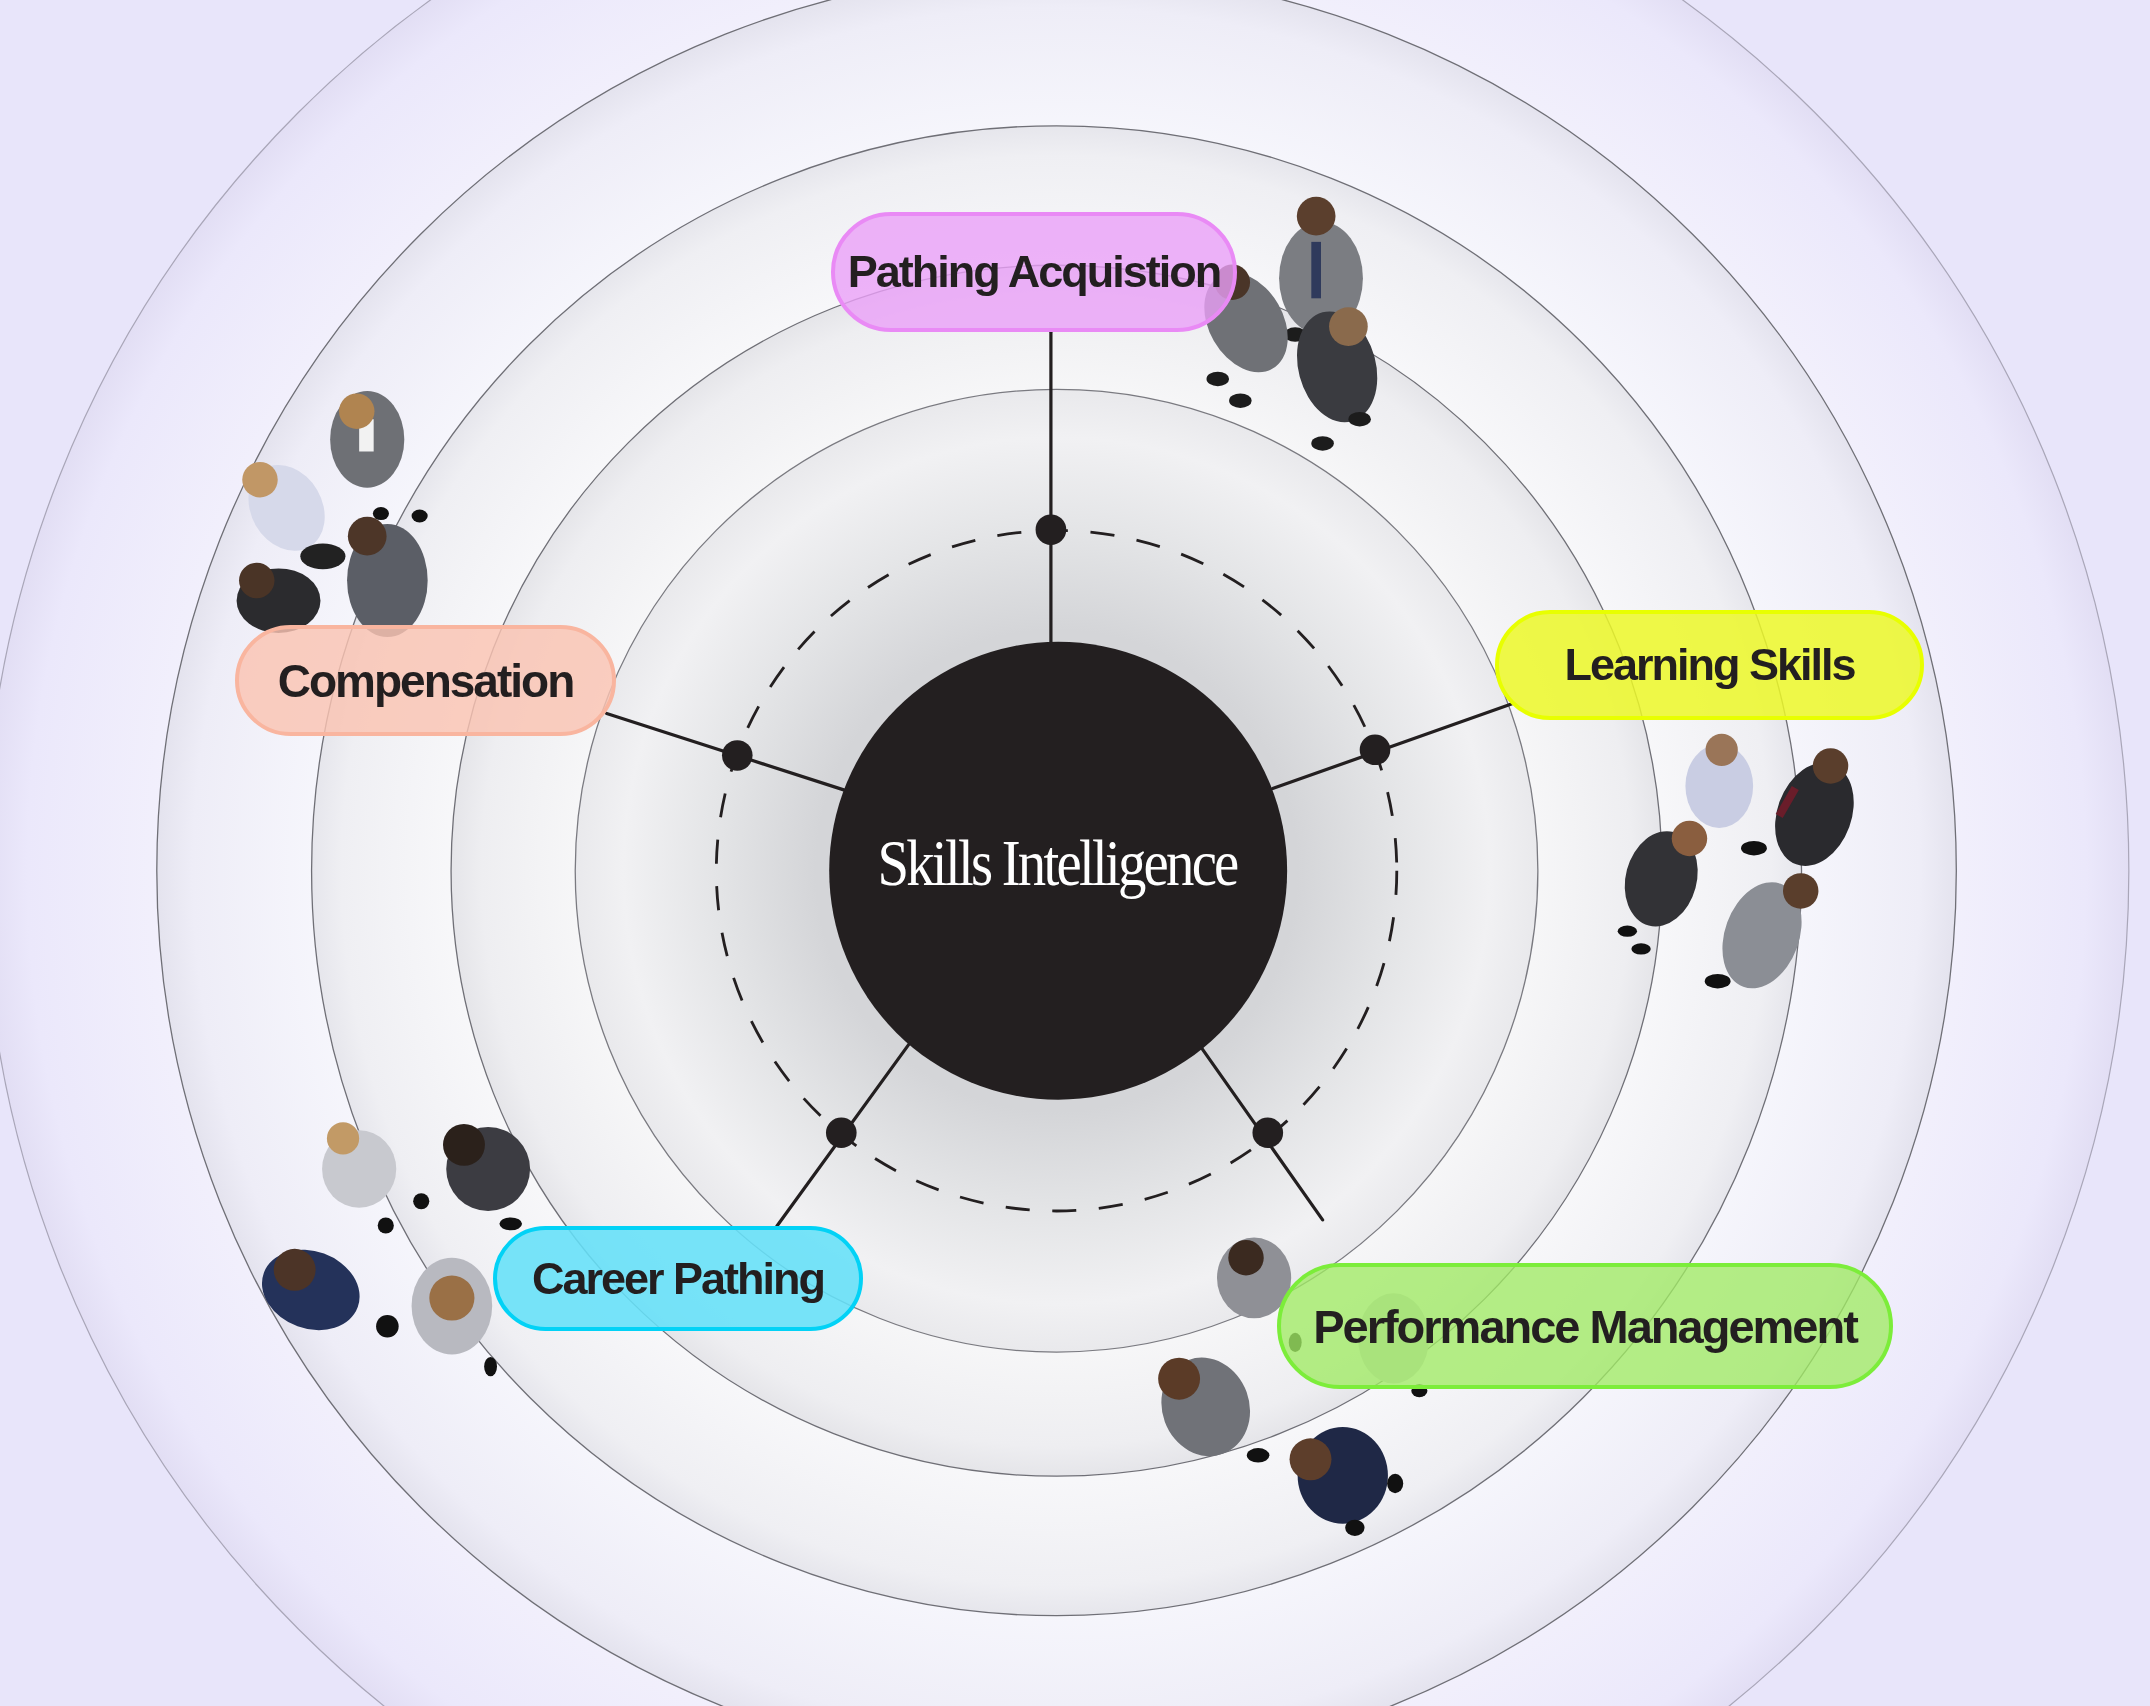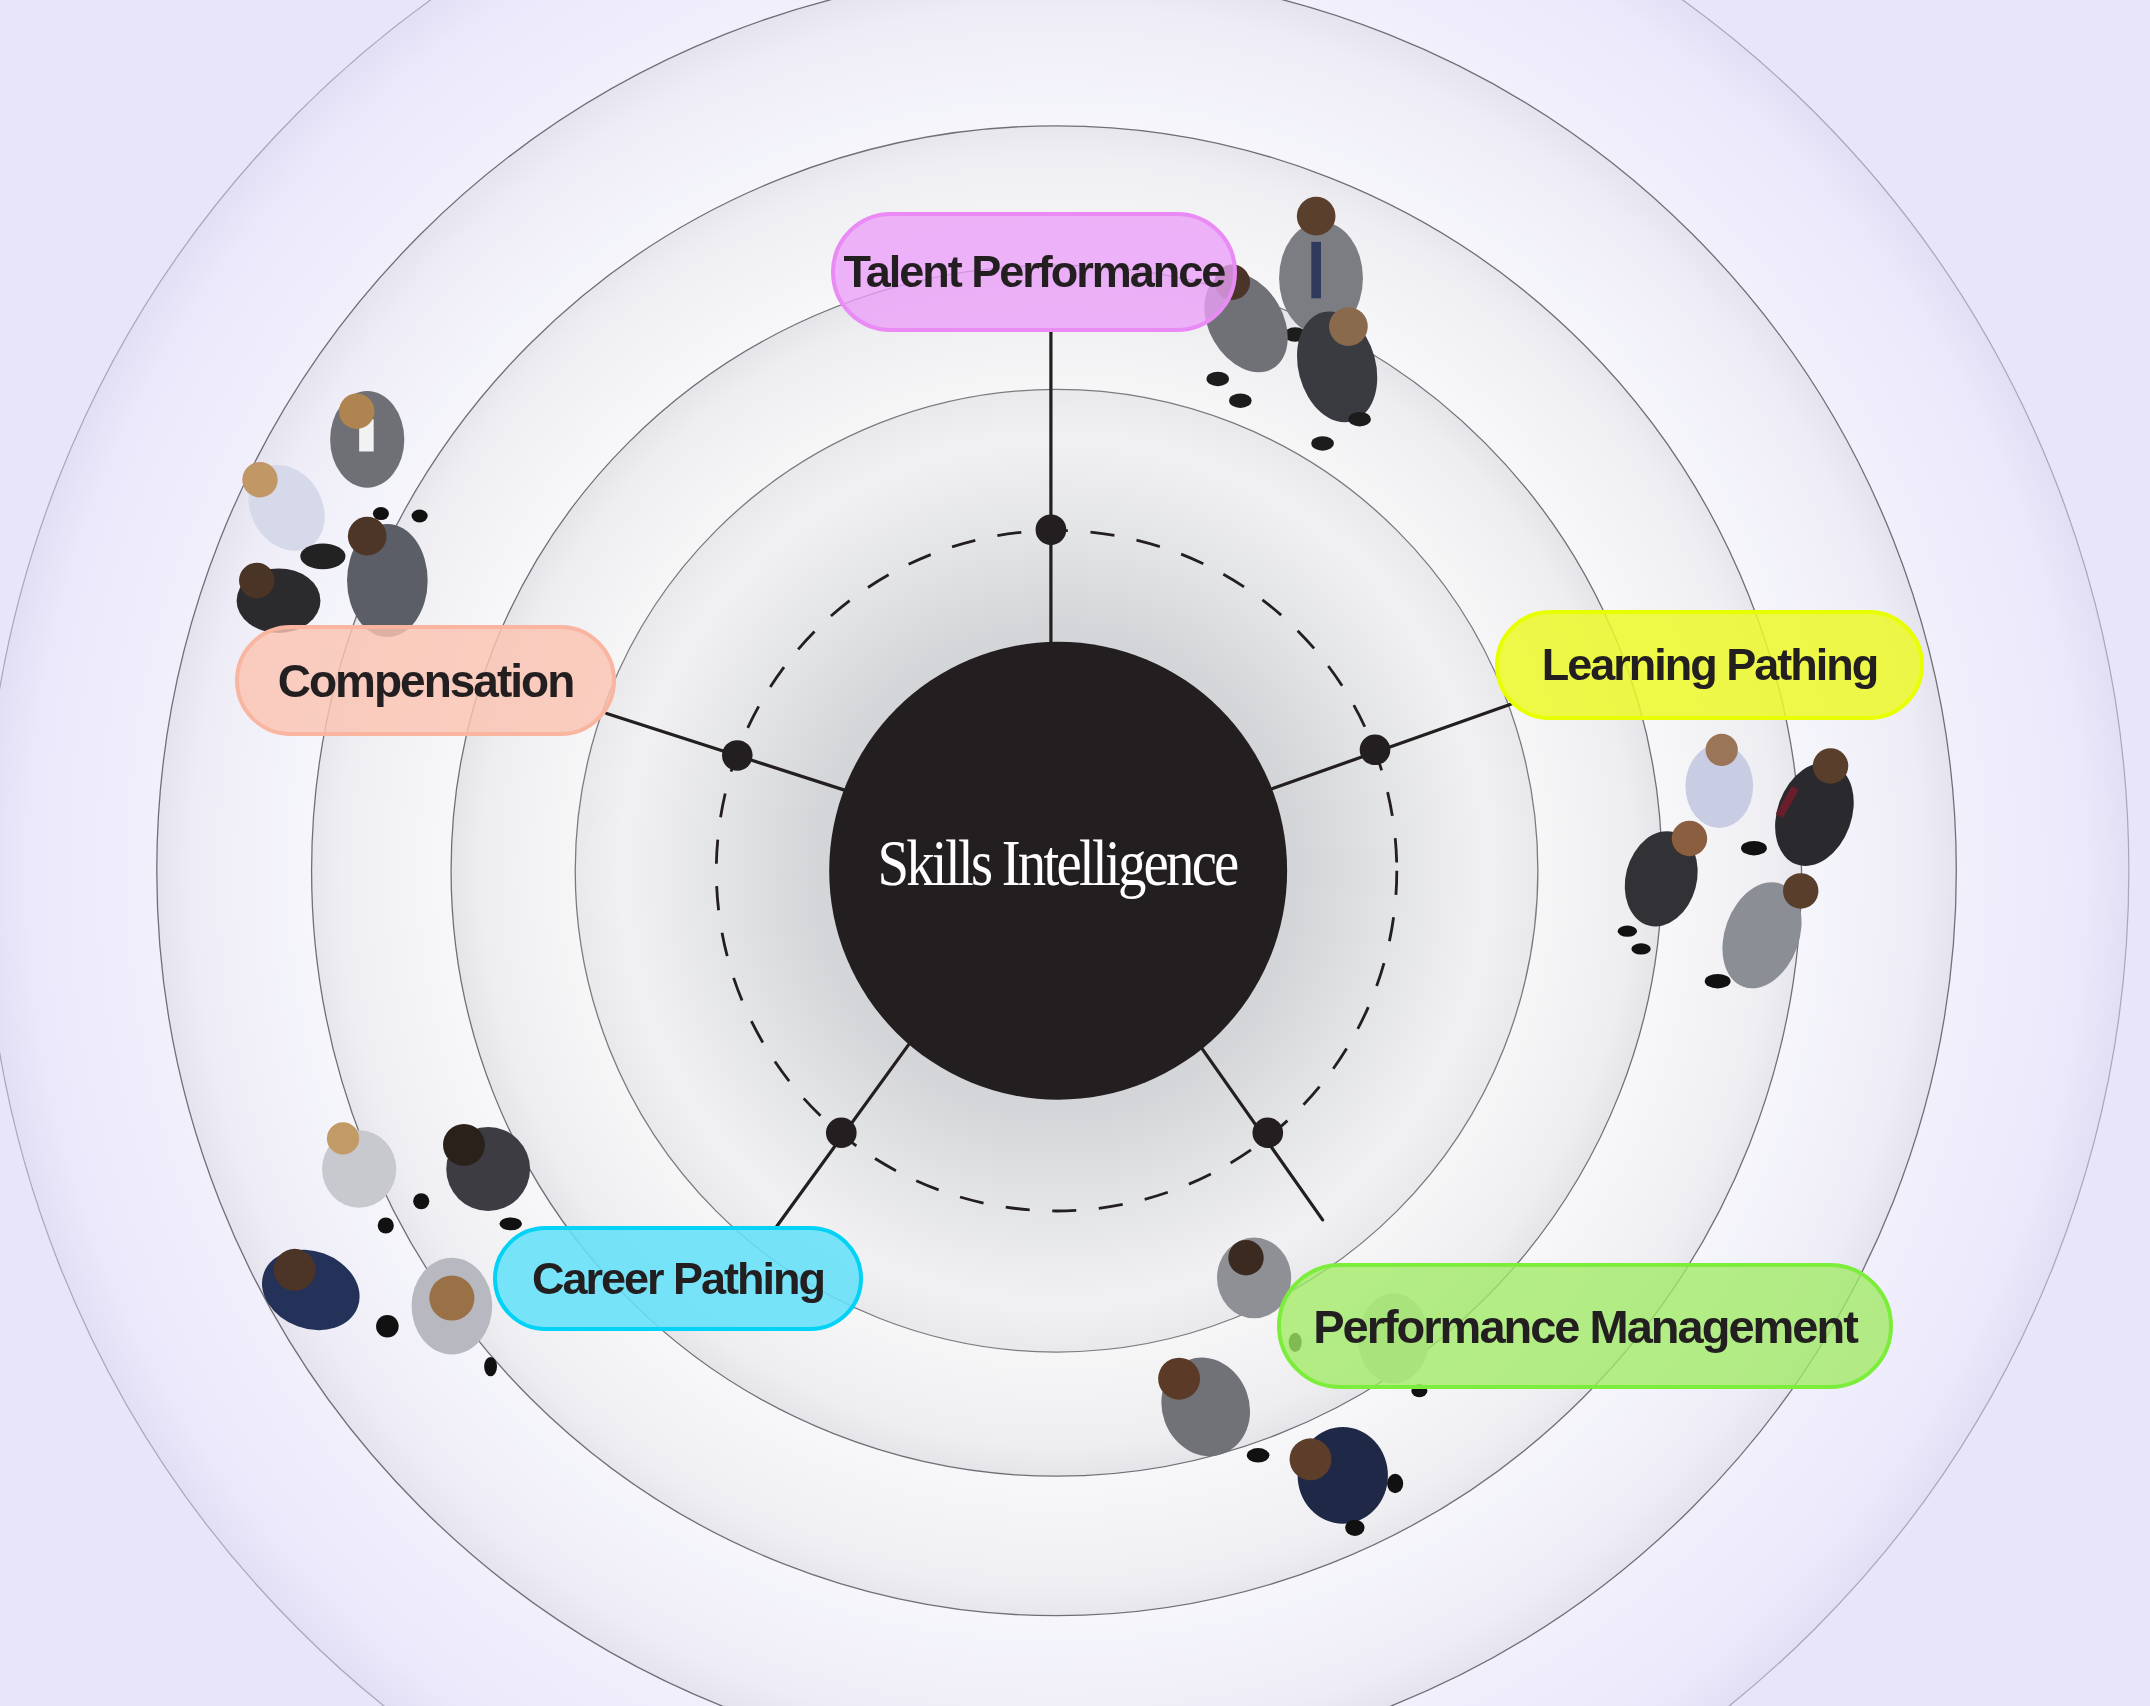--- a/index.html
+++ b/index.html
@@ -201,25 +201,25 @@
     <circle cx="1043" cy="1405" r="19"></circle>
     <circle cx="914" cy="937" r="19"></circle>
   </g>
 
   <circle cx="1312" cy="1080" r="284" fill="#231f20"></circle>
 </svg>
 
 <div class="center-title">Skills Intelligence</div>
 
 <div class="pill" style="left:831px; top:212px; width:406px; height:120px; background:rgba(234,160,247,0.8); border-color:#e98af5; font-size:45px;">
-  <span>Talent Performance</span>
+  <span>Pathing Acquistion</span>
 </div>
 
 <div class="pill" style="left:1495px; top:610px; width:429px; height:110px; background:rgba(236,248,40,0.85); border-color:#e8ff00; font-size:45px;">
-  <span>Learning Pathing</span>
+  <span>Learning Skills</span>
 </div>
 
 <div class="pill" style="left:1277px; top:1263px; width:616px; height:126px; background:rgba(160,235,100,0.78); border-color:#7ced3a; font-size:47px;">
   <span>Performance Management</span>
 </div>
 
 <div class="pill" style="left:493px; top:1226px; width:370px; height:105px; background:rgba(100,224,248,0.88); border-color:#02d2f6; font-size:45px;">
   <span>Career Pathing</span>
 </div>
 

